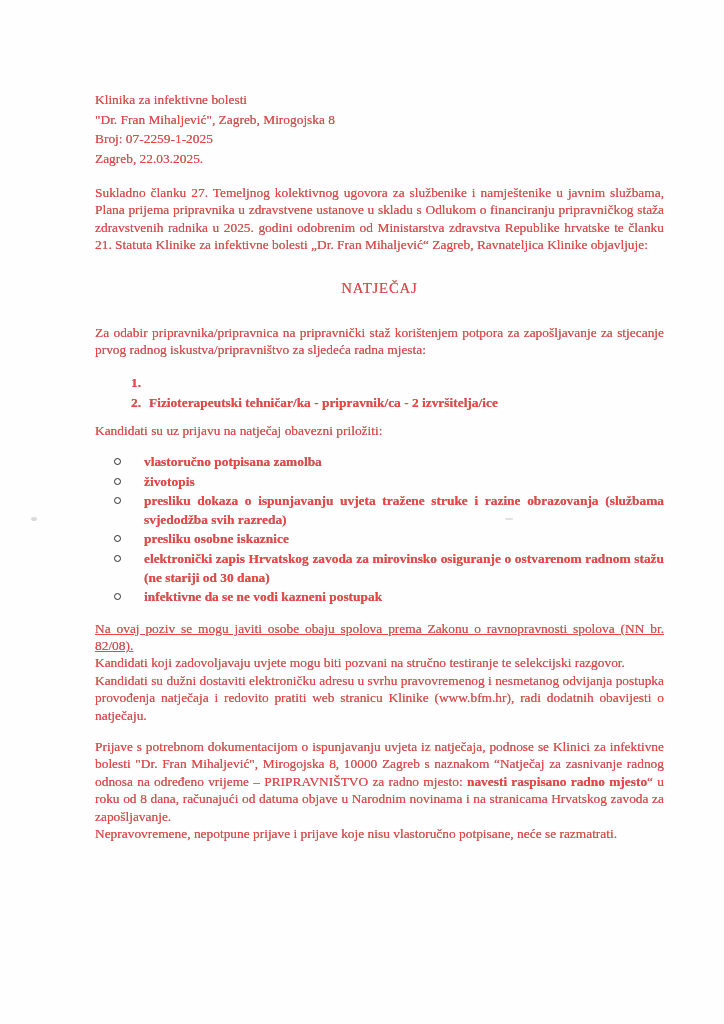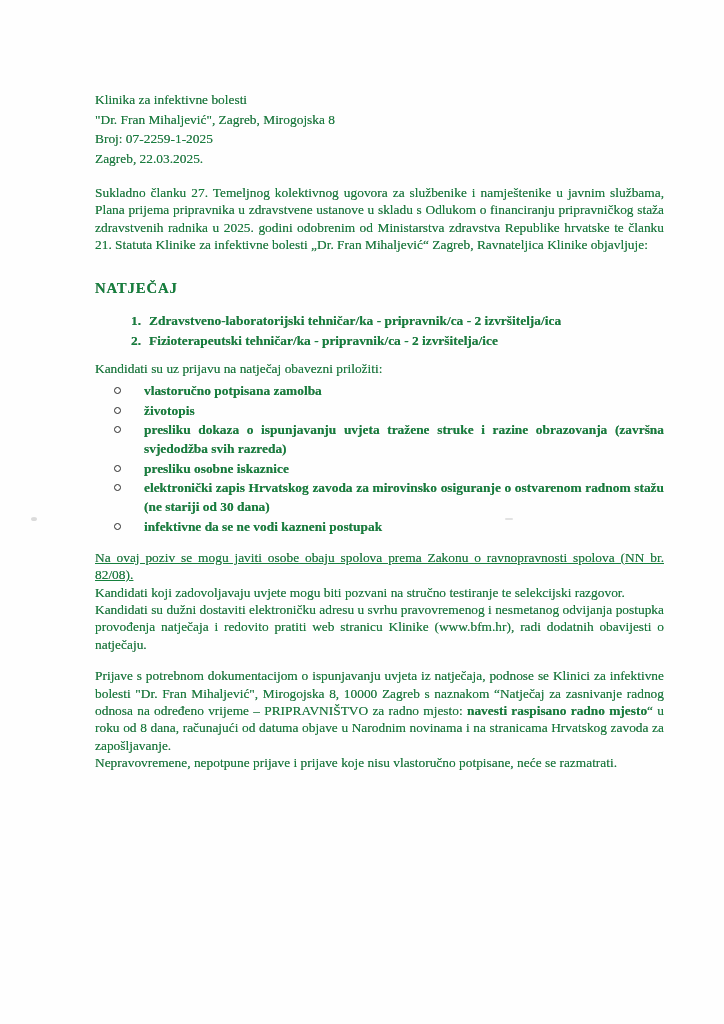--- a/index.html
+++ b/index.html
@@ -7,21 +7,21 @@
     padding: 0;
     background: #ffffff;
   }
   .page {
     position: relative;
     width: 724px;
     height: 1024px;
     background: #fefefe;
     overflow: hidden;
     font-family: "Liberation Serif", "DejaVu Serif", serif;
-    color: #15803d;
+    color: #ef4444;
     text-shadow: 0 0 0.4px rgba(40,40,40,0.55);
   }
   .content {
     position: absolute;
     top: 0;
     left: 0;
     width: 724px;
     box-sizing: border-box;
     padding: 90px 60px 0 95px;
     font-size: 13.4px;
@@ -32,23 +32,23 @@
   }
   .para {
     margin: 0;
     text-align: justify;
   }
   .intro {
     margin-top: 16px;
   }
   .doc-title {
     margin: 26px 0 0 0;
-    text-align: left;
+    text-align: center;
     font-size: 14.8px;
-    font-weight: bold;
+    font-weight: normal;
     letter-spacing: 0.8px;
   }
   .purpose {
     margin-top: 27px;
   }
   .positions {
     margin-top: 14px;
     font-weight: bold;
     line-height: 20px;
   }
@@ -58,21 +58,21 @@
   .position-row .num {
     width: 18px;
     margin-left: 36px;
     flex: 0 0 auto;
   }
   .req-heading {
     margin-top: 9px;
     text-underline-offset: 2px;
   }
   .bullet-list {
-    margin-top: 4px;
+    margin-top: 13px;
     font-weight: bold;
     line-height: 19.3px;
   }
   .bullet-row {
     display: flex;
     align-items: flex-start;
   }
   .bullet-mark {
     flex: 0 0 auto;
     width: 7px;
@@ -110,46 +110,46 @@
       <div>Klinika za infektivne bolesti</div>
       <div>"Dr. Fran Mihaljević", Zagreb, Mirogojska 8</div>
       <div>Broj: 07-2259-1-2025</div>
       <div>Zagreb, 22.03.2025.</div>
     </div>
 
     <p class="para intro">Sukladno članku 27. Temeljnog kolektivnog ugovora za službenike i namještenike u javnim službama, Plana prijema pripravnika u zdravstvene ustanove u skladu s Odlukom o financiranju pripravničkog staža zdravstvenih radnika u 2025. godini odobrenim od Ministarstva zdravstva Republike hrvatske te članku 21. Statuta Klinike za infektivne bolesti „Dr. Fran Mihaljević“ Zagreb, Ravnateljica Klinike objavljuje:</p>
 
     <div class="doc-title">NATJEČAJ</div>
 
+    <p class="para purpose">Za odabir pripravnika/pripravnica na pripravnički staž korištenjem potpora za zapošljavanje za stjecanje prvog radnog iskustva/pripravništvo za sljedeća radna mjesta:</p>
 
     <div class="positions">
       <div class="position-row">
         <span class="num">1.</span>
-        <span>Zdravstveno-laboratorijski tehničar/ka - pripravnik/ca - 2 izvršitelja/ica</span>
       </div>
       <div class="position-row">
         <span class="num">2.</span>
         <span>Fizioterapeutski tehničar/ka - pripravnik/ca - 2 izvršitelja/ice</span>
       </div>
     </div>
 
     <p class="para req-heading">Kandidati su uz prijavu na natječaj obavezni priložiti:</p>
 
     <div class="bullet-list">
       <div class="bullet-row">
         <span class="bullet-mark"></span>
         <span class="bullet-text">vlastoručno potpisana zamolba</span>
       </div>
       <div class="bullet-row">
         <span class="bullet-mark"></span>
         <span class="bullet-text">životopis</span>
       </div>
       <div class="bullet-row">
         <span class="bullet-mark"></span>
-        <span class="bullet-text">presliku dokaza o ispunjavanju uvjeta tražene struke i razine obrazovanja (završna svjedodžba svih razreda)</span>
+        <span class="bullet-text">presliku dokaza o ispunjavanju uvjeta tražene struke i razine obrazovanja (službama svjedodžba svih razreda)</span>
       </div>
       <div class="bullet-row">
         <span class="bullet-mark"></span>
         <span class="bullet-text">presliku osobne iskaznice</span>
       </div>
       <div class="bullet-row">
         <span class="bullet-mark"></span>
         <span class="bullet-text">elektronički zapis Hrvatskog zavoda za mirovinsko osiguranje o ostvarenom radnom stažu (ne stariji od 30 dana)</span>
       </div>
       <div class="bullet-row">

